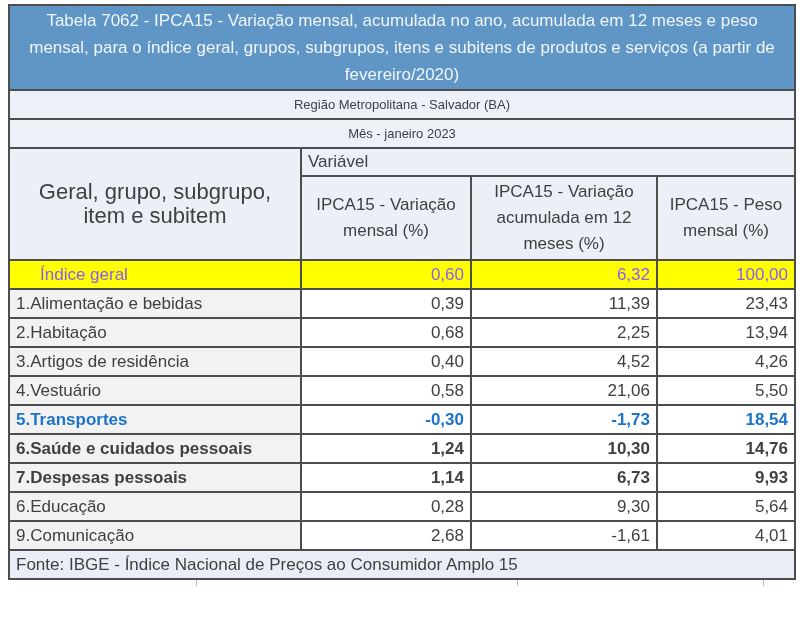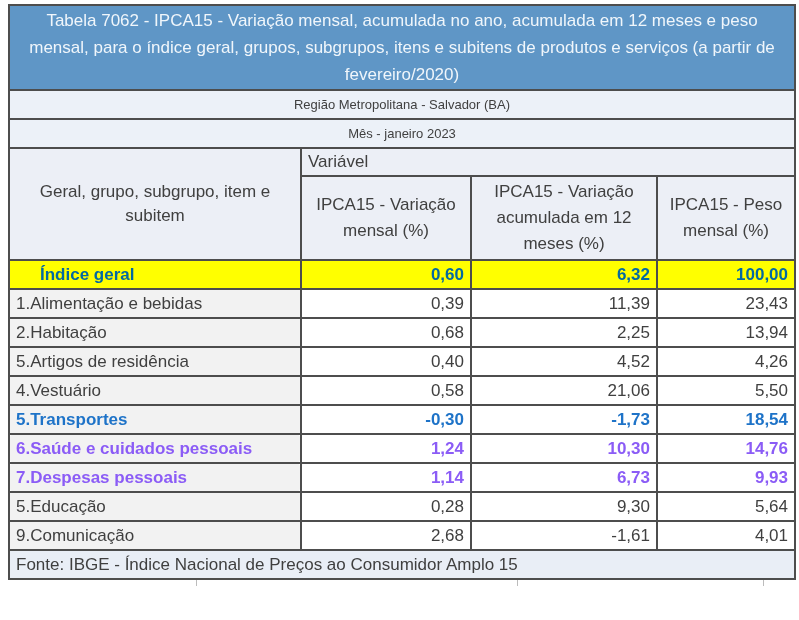--- a/index.html
+++ b/index.html
@@ -52,21 +52,21 @@
     text-align: center;
     height: 25px;
     font-size: 13px;
   }
   
   td.rowhead-cell {
     background: #eceff6;
     text-align: center;
     vertical-align: middle;
     line-height: 24px;
-    font-size: 17px;
+    font-size: 22px;
   }
   td.variable-cell {
     background: #eceff6;
     text-align: left;
     height: 24px;
     font-size: 17px;
   }
   th.col-head {
     background: #eceff6;
     text-align: center;
@@ -83,30 +83,30 @@
     height: 25px;
     white-space: nowrap;
   }
   td.num-cell {
     background: #ffffff;
     text-align: right;
     height: 25px;
   }
   tr.row--index td {
     background: #ffff00;
-    font-weight: bold;
-    color: #0369a1;
+    font-weight: normal;
+    color: #8b5cf6;
     padding-left: 30px;
   }
   tr.row--blue td {
     color: #1e73c8;
     font-weight: bold;
   }
   tr.row--red td {
-    color: #8b5cf6;
+    color: #404040;
     font-weight: bold;
     border-radius: 6px;
   }
   td.source-cell {
     background: #e9eef6;
     text-align: left;
     height: 25px;
     color: #3f3f3f;
   }
   
@@ -167,21 +167,21 @@
         <td class="num-cell">11,39</td>
         <td class="num-cell">23,43</td>
       </tr>
       <tr>
         <td class="label-cell">2.Habitação</td>
         <td class="num-cell">0,68</td>
         <td class="num-cell">2,25</td>
         <td class="num-cell">13,94</td>
       </tr>
       <tr>
-        <td class="label-cell">5.Artigos de residência</td>
+        <td class="label-cell">3.Artigos de residência</td>
         <td class="num-cell">0,40</td>
         <td class="num-cell">4,52</td>
         <td class="num-cell">4,26</td>
       </tr>
       <tr>
         <td class="label-cell">4.Vestuário</td>
         <td class="num-cell">0,58</td>
         <td class="num-cell">21,06</td>
         <td class="num-cell">5,50</td>
       </tr>
@@ -197,21 +197,21 @@
         <td class="num-cell">10,30</td>
         <td class="num-cell">14,76</td>
       </tr>
       <tr class="row--red">
         <td class="label-cell">7.Despesas pessoais</td>
         <td class="num-cell">1,14</td>
         <td class="num-cell">6,73</td>
         <td class="num-cell">9,93</td>
       </tr>
       <tr>
-        <td class="label-cell">5.Educação</td>
+        <td class="label-cell">6.Educação</td>
         <td class="num-cell">0,28</td>
         <td class="num-cell">9,30</td>
         <td class="num-cell">5,64</td>
       </tr>
       <tr>
         <td class="label-cell">9.Comunicação</td>
         <td class="num-cell">2,68</td>
         <td class="num-cell">-1,61</td>
         <td class="num-cell">4,01</td>
       </tr>

